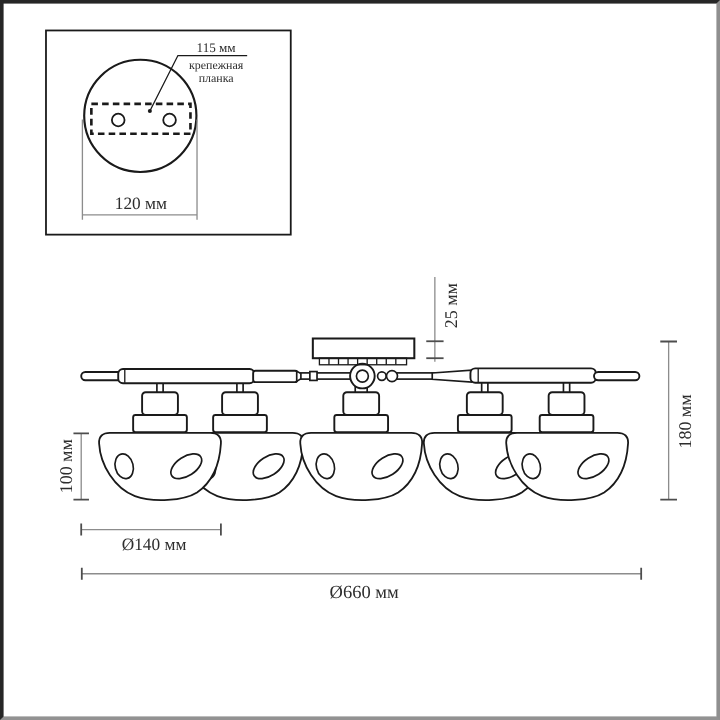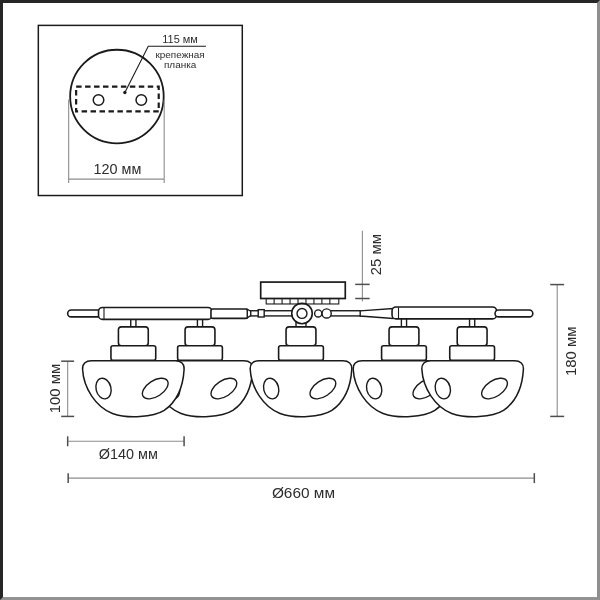--- a/index.html
+++ b/index.html
@@ -1,20 +1,20 @@
 <!DOCTYPE html>
 <html><head>
 <meta charset="utf-8">
 <style>
   html,body{margin:0;padding:0;background:#ffffff;}
   .page{
     width:600px;height:600px;box-sizing:border-box;position:relative;background:#ffffff;
     border-top:3px solid #262626;border-left:3px solid #262626;
     border-right:3px solid #8f8f8f;border-bottom:3px solid #929292;
-    font-family:Liberation Sans, sans-serif;
+    font-family:Liberation Serif, serif;
   }
   svg{display:block;}
   .draw{stroke:#1a1a1a;fill:#ffffff;}
   .sw16{stroke-width:1.6;}
   .sw15{stroke-width:1.5;}
   .sw14{stroke-width:1.4;}
   .thin{stroke:#1a1a1a;stroke-width:1.1;fill:none;}
   .dim{stroke:#8c8c8c;stroke-width:1.1;fill:none;}
   .tick{stroke:#4d4d4d;stroke-width:1.5;fill:none;}
   .lbl{fill:#2d2d2d;}

